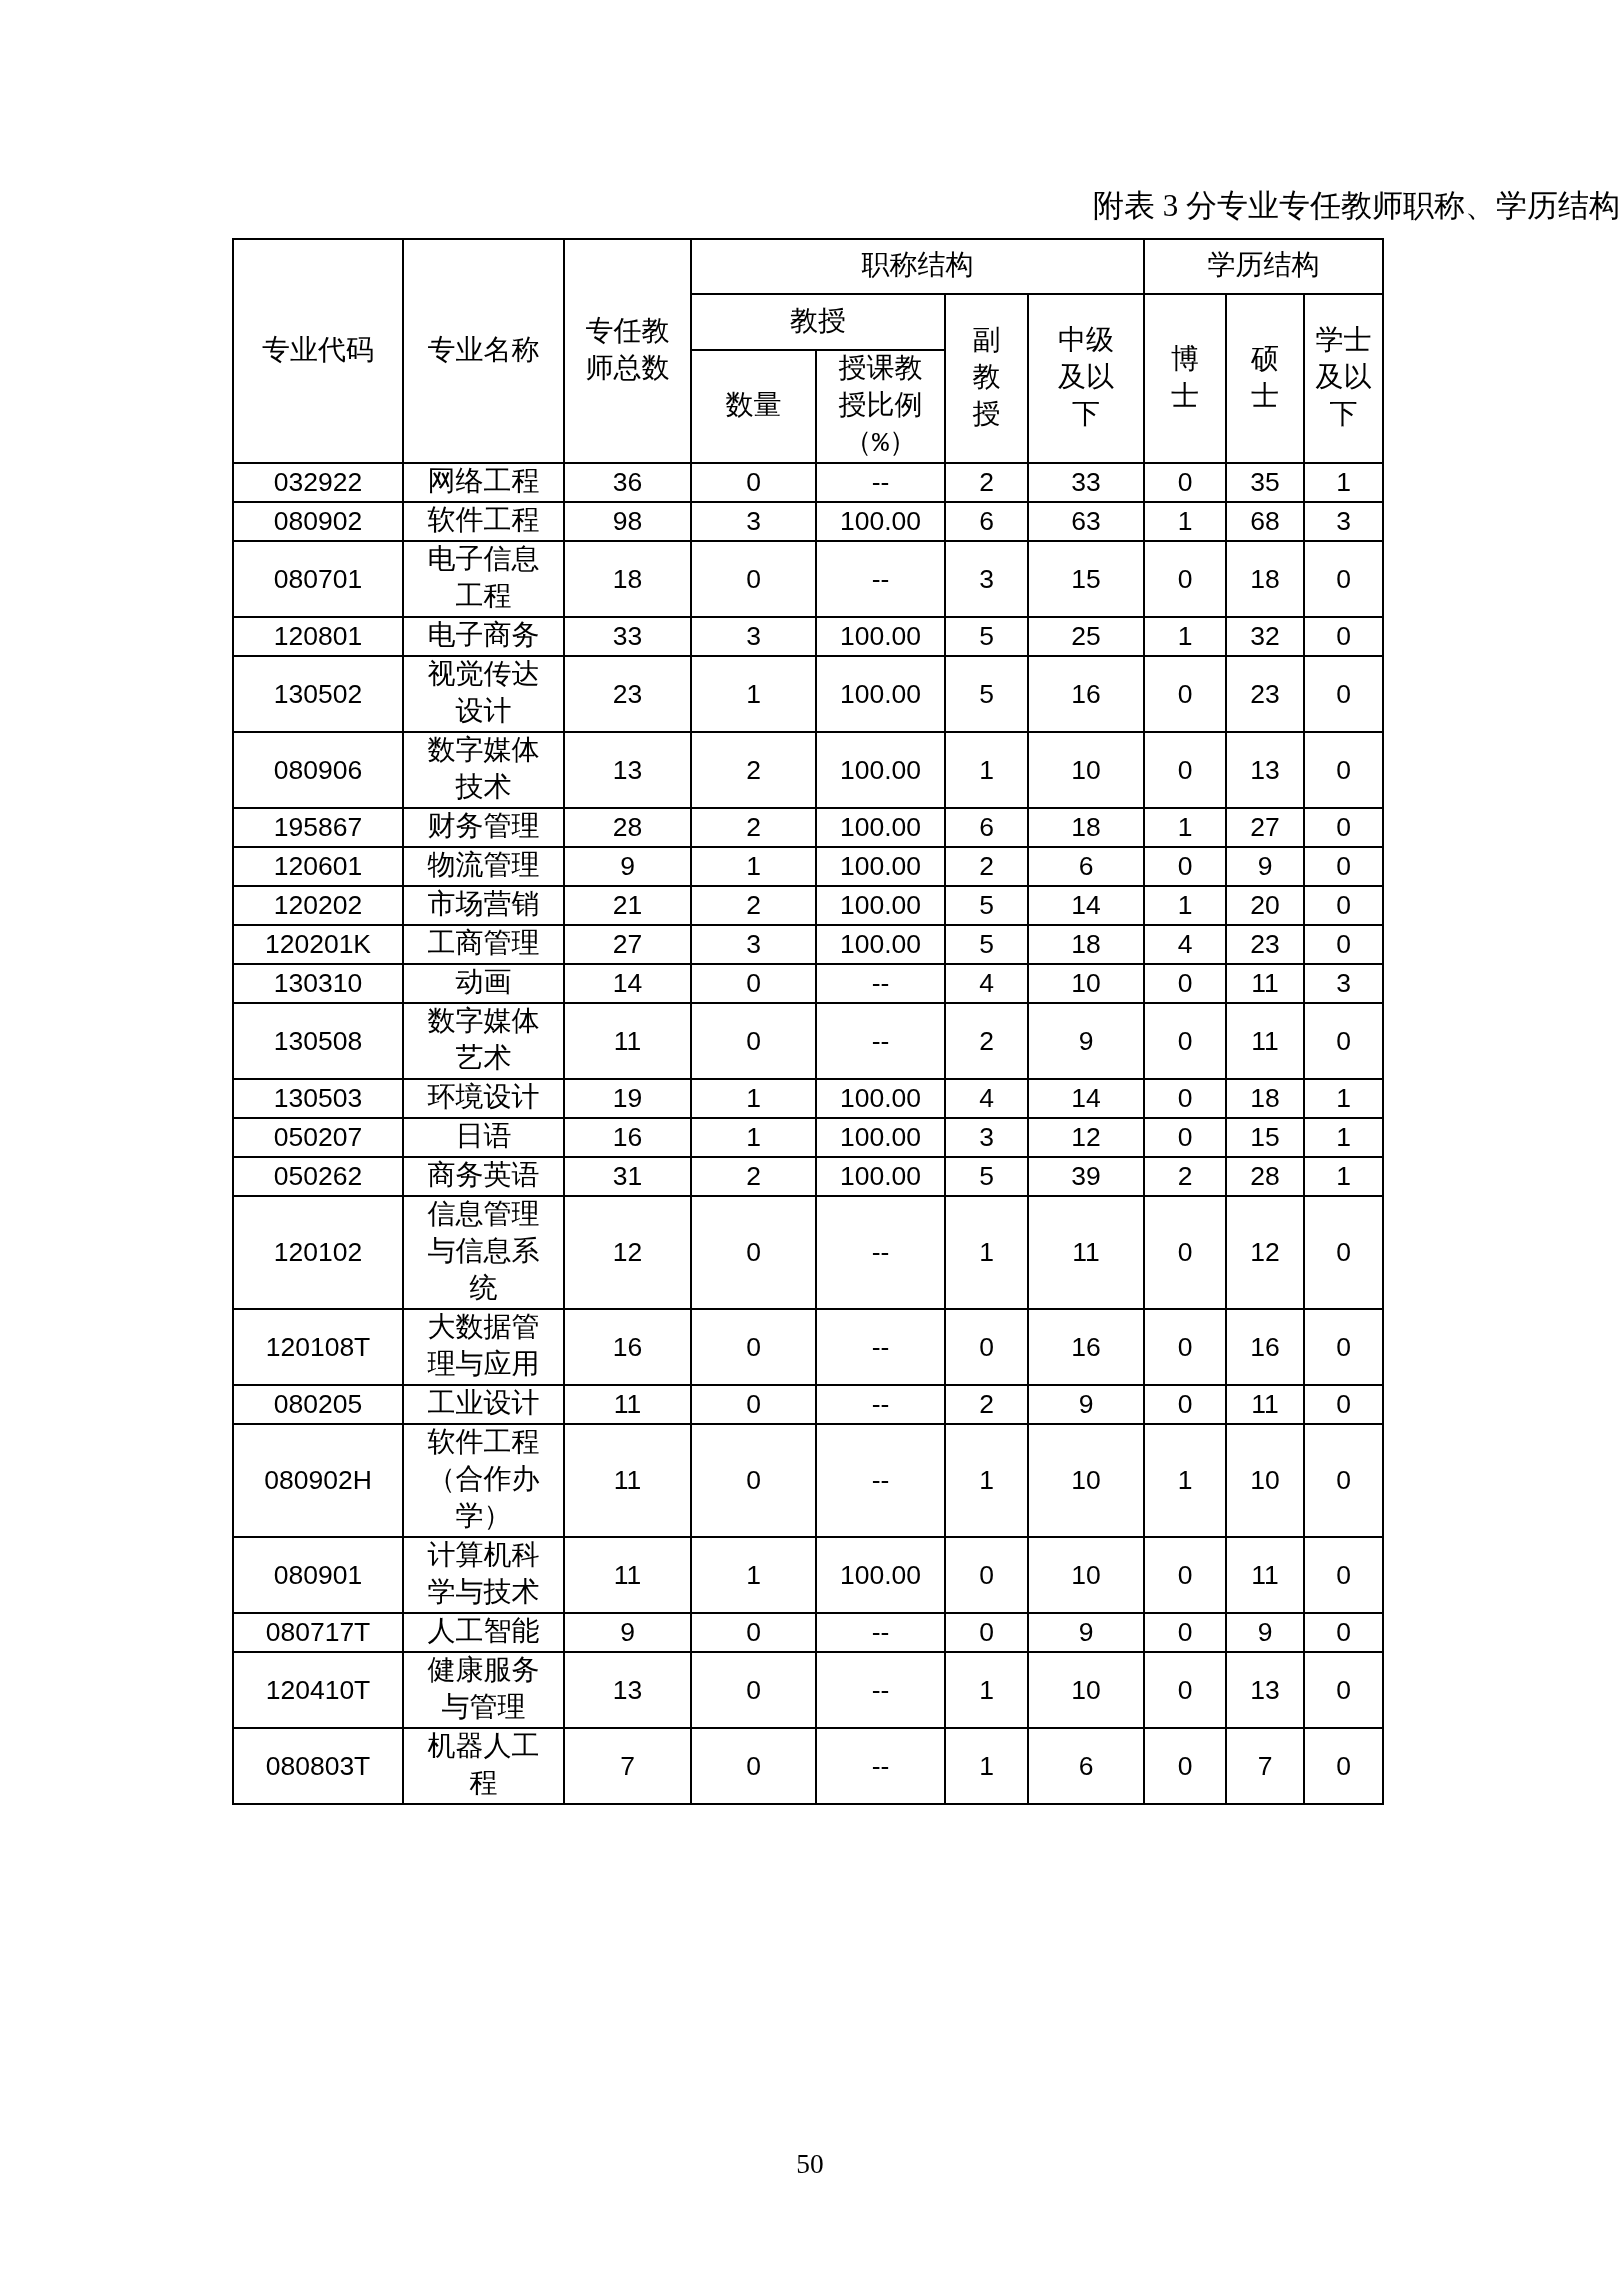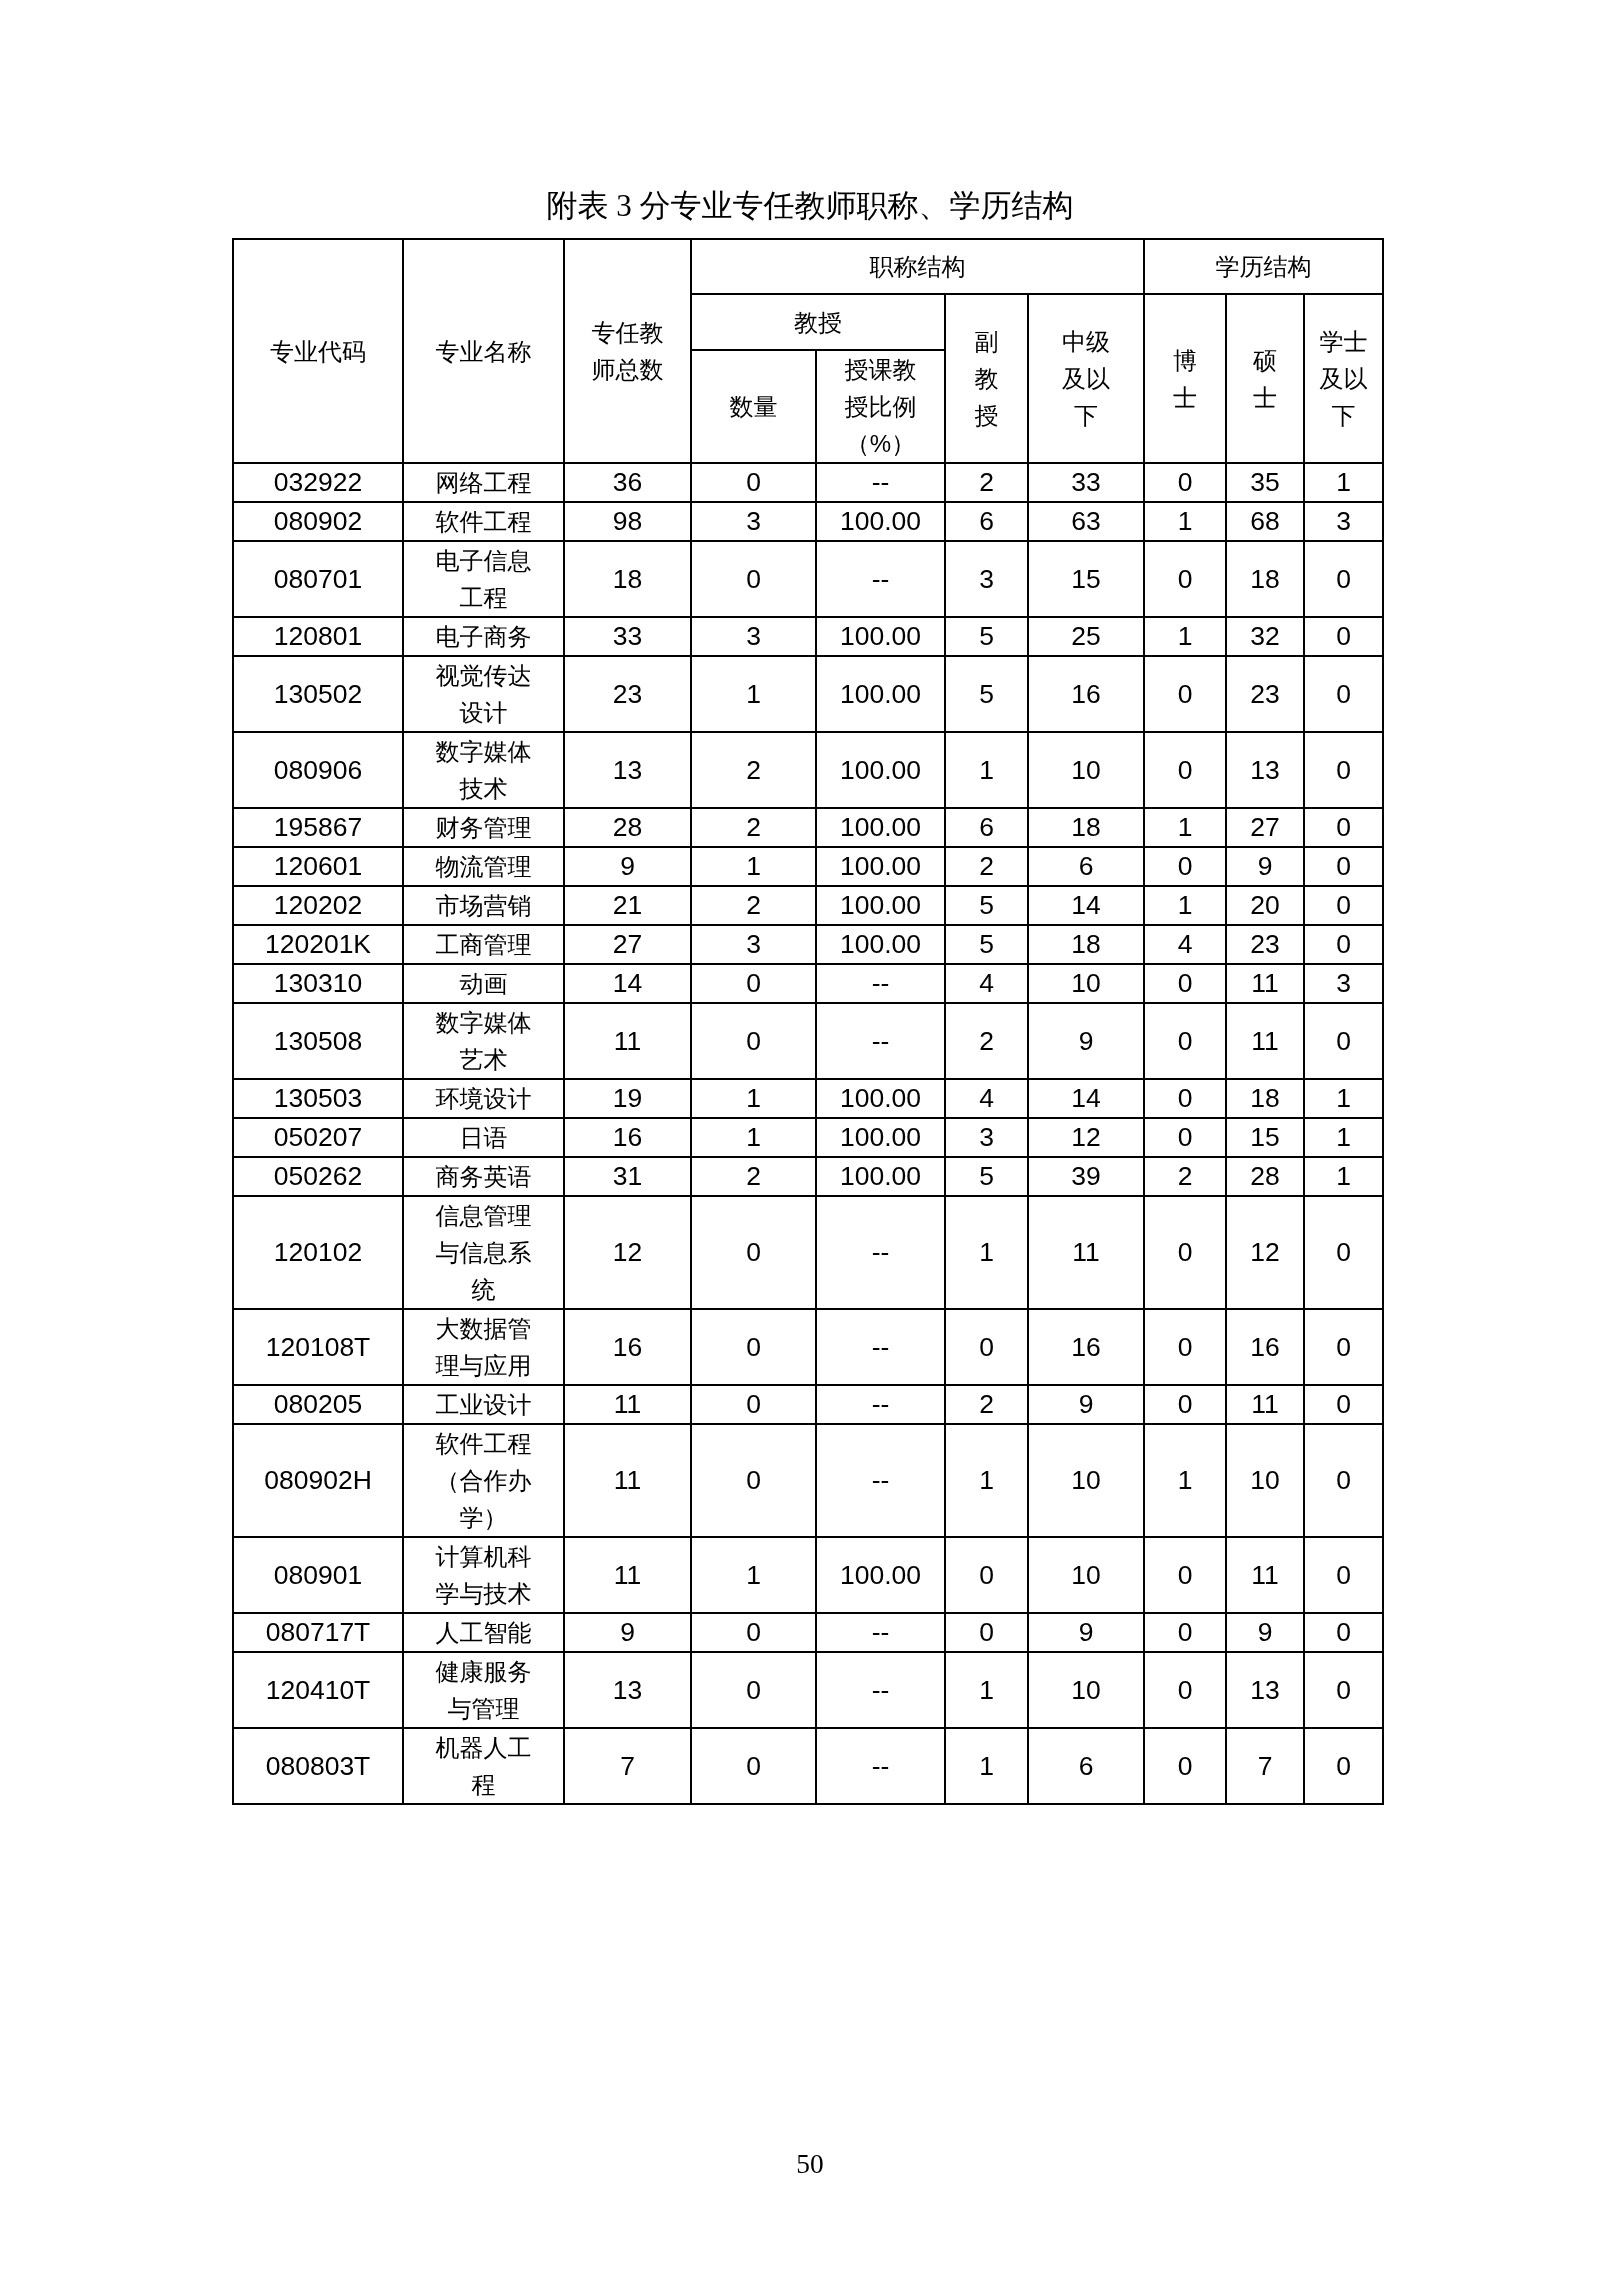--- a/index.html
+++ b/index.html
@@ -13,21 +13,21 @@
     height: 2293px;
     background: #ffffff;
     font-family: "Liberation Serif", "DejaVu Serif", serif;
     color: #000000;
   }
   .page-title {
     position: absolute;
     top: 186px;
     left: 0;
     width: 100%;
-    text-align: center;
+    text-align: right;
     font-size: 31px;
     line-height: 39px;
     color: #000000;
   }
   table.struct {
     position: absolute;
     left: 232px;
     top: 238px;
     width: 1152px;
     border-collapse: collapse;
@@ -36,23 +36,23 @@
   table.struct th, table.struct td {
     border: 2px solid #000000;
     text-align: center;
     vertical-align: middle;
     padding: 0 2px;
     font-weight: normal;
     white-space: pre-line;
     overflow: hidden;
   }
   .zh {
-    font-size: 24px;
+    font-size: 28px;
     line-height: 37px;
-    font-family: Liberation Sans, sans-serif;
+    font-family: Liberation Mono, monospace;
   }
   .num {
     font-size: 26.5px;
     line-height: 37px;
     font-family: "Liberation Sans", "DejaVu Sans", sans-serif;
   }
   .hb { border-bottom: 2.9px solid #000000 !important; }
   tr.hdr1 { height: 55px; }
   tr.hdr2 { height: 56px; }
   tr.hdr3 { height: 111px; }

